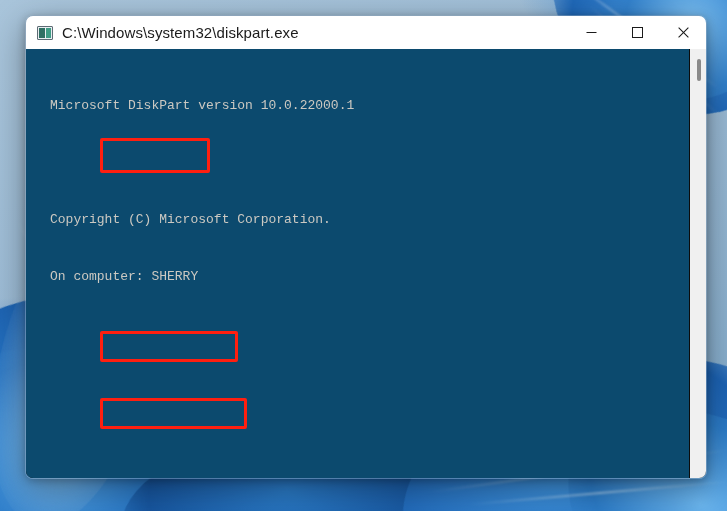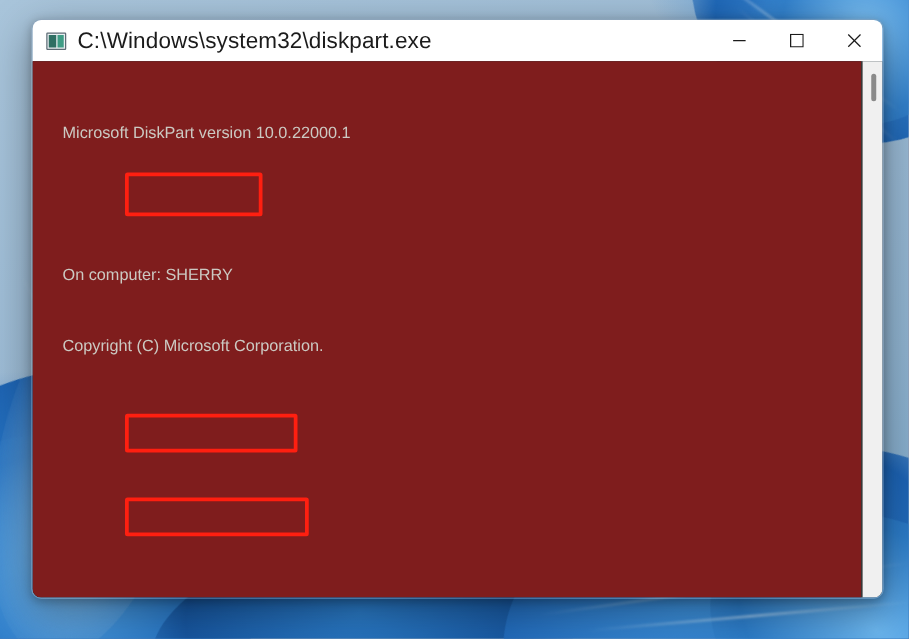--- a/index.html
+++ b/index.html
@@ -129,21 +129,21 @@
   }
   .app-icon::after {
     content: "";
     position: absolute;
     left: 8px; top: 1px;
     width: 5px; height: 10px;
     background: #3f9c85;
   }
   #title-text {
     margin-left: 9px;
-    font-size: 18px;
+    font-size: 15px;
     color: #1b1b1b;
     white-space: nowrap;
     overflow: hidden;
     text-overflow: ellipsis;
     letter-spacing: 0.1px;
   }
   #title-controls {
     display: flex;
     align-items: stretch;
     flex: 0 0 auto;
@@ -162,23 +162,23 @@
   
   #console-wrap {
     flex: 1 1 auto;
     display: flex;
     background: #0c0c0c;
     min-height: 0;
     position: relative;
   }
   #console {
     flex: 1 1 auto;
-    background: #7f1d1d;
+    background: #0c4a6e;
     color: #ccc9c2;
-    font-family: Liberation Sans, sans-serif;
+    font-family: Liberation Mono, monospace;
     font-size: 13px;
     line-height: 19px;
     padding: 9px 0 6px 24px;
     white-space: pre;
     overflow: hidden;
     position: relative;
     letter-spacing: 0px;
   }
   #console .line { height: 19px; }
   #console .blank { height: 19px; }
@@ -254,22 +254,22 @@
           <line x1="10.4" y1="0.6" x2="0.6" y2="10.4" stroke="#1b1b1b" stroke-width="1.05"></line>
         </svg>
       </div>
     </div>
   </div>
 
   <div id="console-wrap">
     <div id="console">
       <div class="line">Microsoft DiskPart version 10.0.22000.1</div>
       <div class="blank"></div>
+      <div class="line">Copyright (C) Microsoft Corporation.</div>
       <div class="line">On computer: SHERRY</div>
-      <div class="line">Copyright (C) Microsoft Corporation.</div>
       <div class="blank"></div>
 
       <div class="blank"></div>
 
       
       
       
       
       
       

